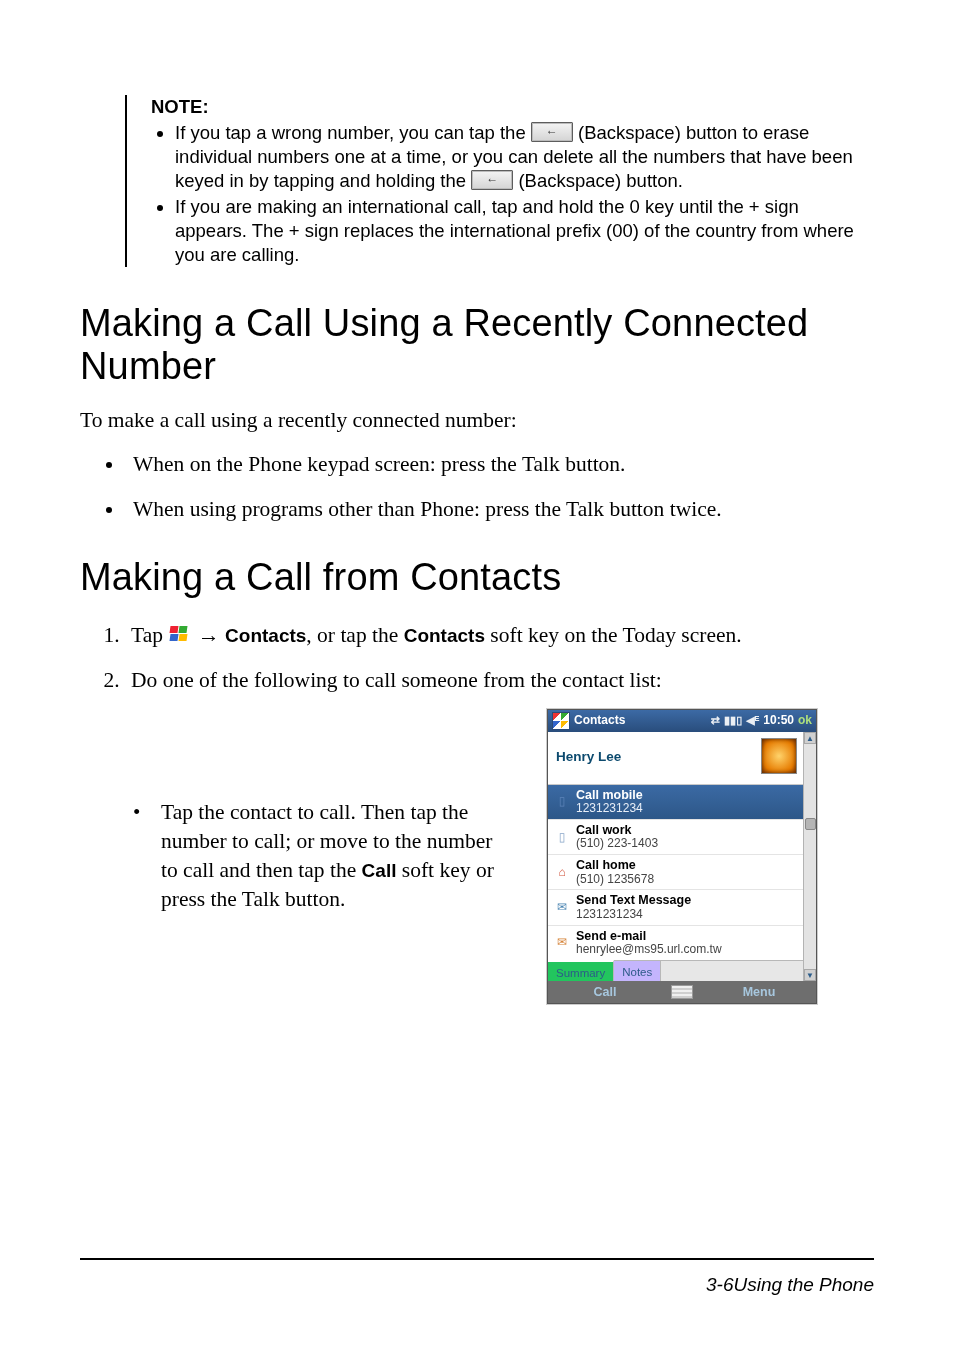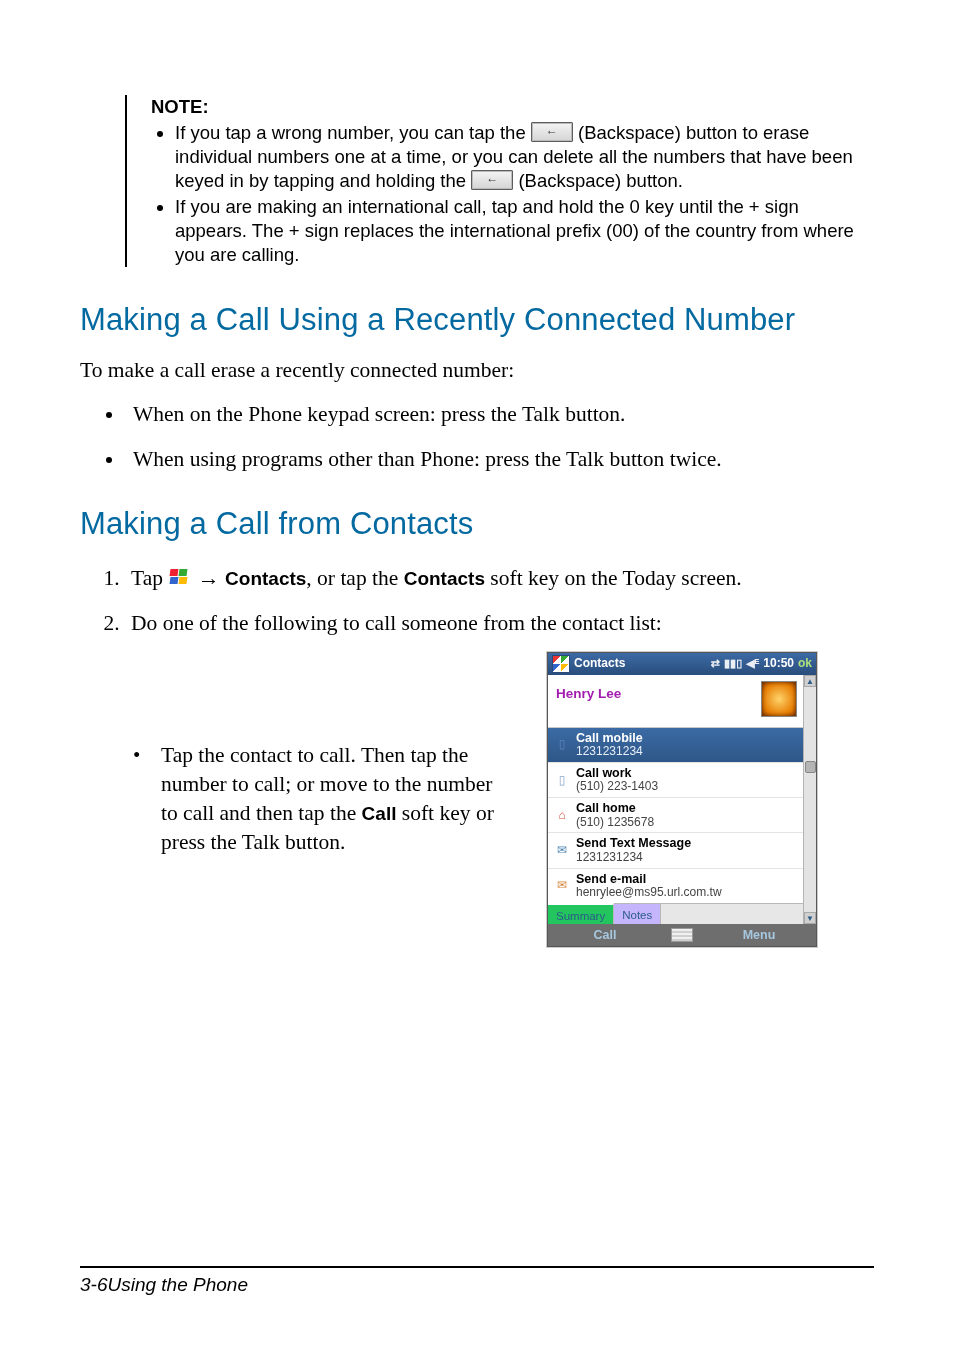--- a/index.html
+++ b/index.html
@@ -53,23 +53,23 @@
     content: "←";
     position: absolute;
     left: 50%;
     top: 50%;
     transform: translate(-50%, -55%);
     font-size: 12px;
     color: #333;
   }
   h2.section {
     font-family: Arial, Helvetica, sans-serif;
-    color: #0369a1;
+    color: #000000;
     font-weight: normal;
-    font-size: 31px;
+    font-size: 38px;
     margin: 30px 0 18px 0;
     letter-spacing: 0.15px;
   }
   p.body {
     font-size: 21.5px;
     margin: 10px 0 12px 0;
     line-height: 1.35;
   }
   ul.body-list {
     font-size: 21.5px;
@@ -201,24 +201,24 @@
   }
   .ph-header {
     padding: 6px 6px 2px 8px;
     height: 44px;
     display: flex;
     align-items: flex-start;
     justify-content: space-between;
     border-bottom: 1px solid #c9c9c9;
   }
   .ph-name {
-    color: #a21caf;
+    color: #0c4a6e;
     font-weight: bold;
     font-size: 13.5px;
-    margin-top: 2px;
+    margin-top: 8px;
   }
   .ph-avatar {
     width: 34px; height: 34px;
     border: 1px solid #888;
     background: radial-gradient(circle at 50% 50%, #ffd36b 0%, #e67b00 70%, #8b3b00 100%);
     box-shadow: inset 0 0 4px #5a2a00;
   }
   .ph-row {
     display: flex;
     align-items: center;
@@ -296,26 +296,26 @@
     vertical-align: middle;
   }
 
   
   .page-footer {
     position: absolute;
     left: 80px;
     right: 80px;
     bottom: 56px;
     border-top: 2px solid #000;
-    padding-top: 6px;
+    padding-top: 14px;
     font-family: Arial, Helvetica, sans-serif;
     font-style: italic;
     font-size: 19px;
     display: flex;
-    justify-content: flex-start;
+    justify-content: flex-end;
   }
 </style>
 </head>
 <body>
 
 <div class="page">
 
   <div class="note-box">
     <span class="note-title">NOTE:</span>
     <ul>
@@ -324,21 +324,21 @@
         <span class="backspace-btn"></span>
         <span> (Backspace) button to erase individual numbers one at a time, or you can delete all the numbers that have been keyed in by tapping and holding the </span>
         <span class="backspace-btn"></span>
         <span> (Backspace) button.</span>
       </li>
       <li>If you are making an international call, tap and hold the 0 key until the + sign appears. The + sign replaces the international prefix (00) of the country from where you are calling.</li>
     </ul>
   </div>
 
   <h2 class="section">Making a Call Using a Recently Connected Number</h2>
-  <p class="body">To make a call erase a recently connected number:</p>
+  <p class="body">To make a call using a recently connected number:</p>
   <ul class="body-list">
     <li>When on the Phone keypad screen: press the Talk button.</li>
     <li>When using programs other than Phone: press the Talk button twice.</li>
   </ul>
 
   <h2 class="section">Making a Call from Contacts</h2>
 
   <ol class="body-ol">
     <li>
       <span>Tap </span>

